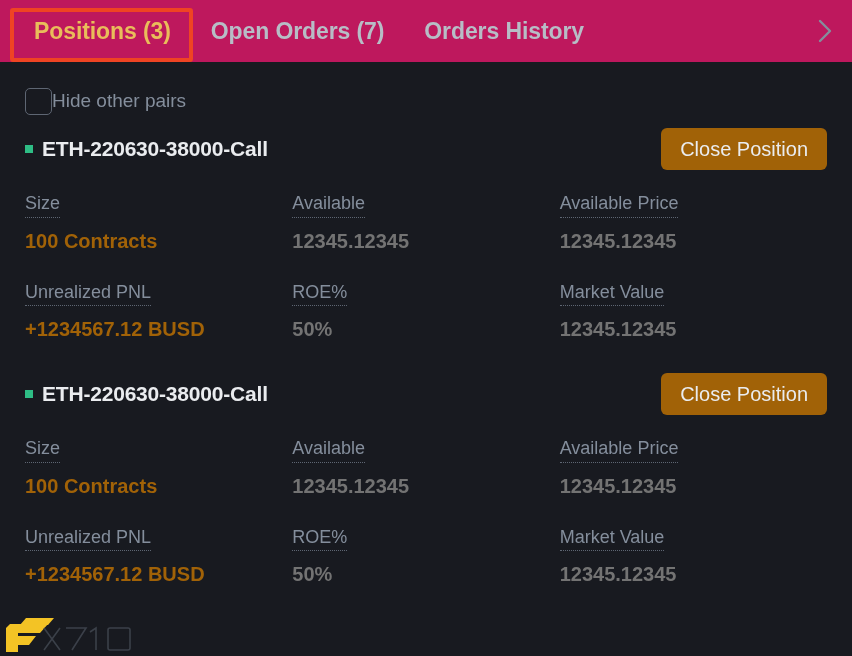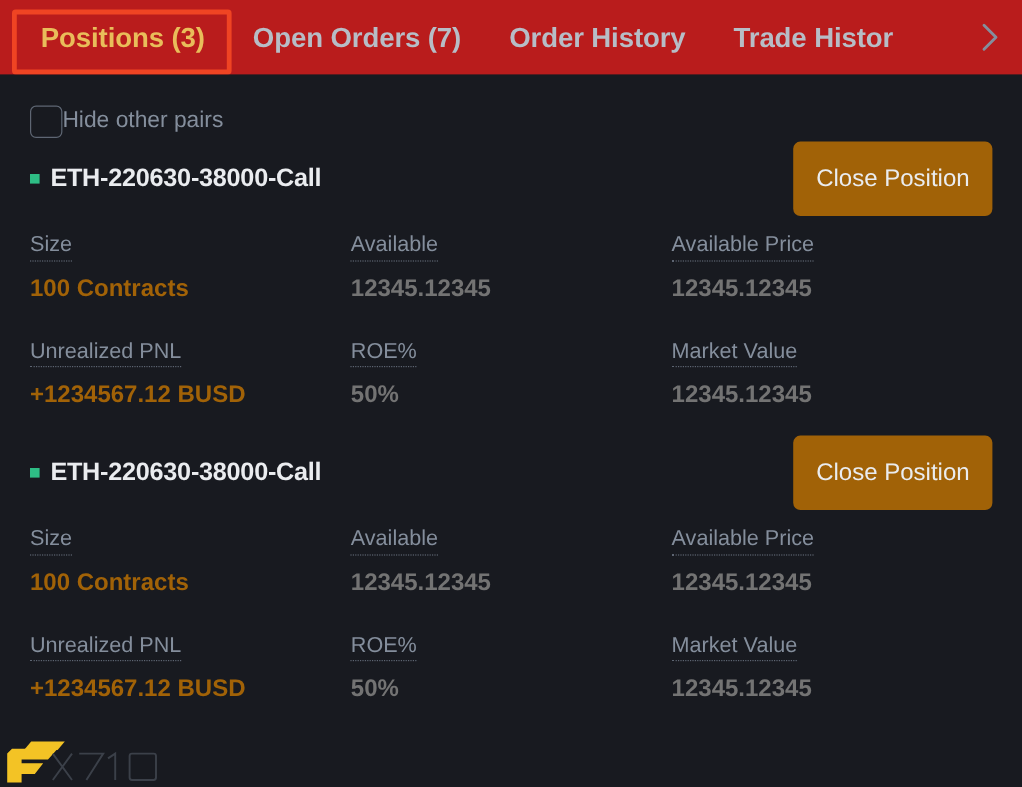--- a/index.html
+++ b/index.html
@@ -16,21 +16,21 @@
     position: relative;
     width: 852px;
     height: 656px;
     background: #181a20;
   }
 
   
   .tabbar {
     position: relative;
     height: 62px;
-    background: #b91c1c;
+    background: #be185d;
     display: flex;
     align-items: center;
     padding-left: 14px;
     overflow: hidden;
   }
 
   .tab {
     font-size: 23px;
     font-weight: 700;
     color: #b7bdc6;
@@ -89,20 +89,21 @@
     color: #848e9c;
     cursor: pointer;
   }
 
   
   .position {
     padding: 0 25px;
   }
   .position-header {
     display: flex;
+    align-items: center;
     justify-content: space-between;
     height: 62px;
   }
   .symbol-wrap {
     display: flex;
     align-items: center;
     gap: 9px;
   }
   .side-marker {
     width: 8px;
@@ -173,24 +174,21 @@
 <div id="app">
 
   <div class="tabbar">
     <div class="tab active">
       <span>Positions (3)</span>
     </div>
     <div class="tab">
       <span>Open Orders (7)</span>
     </div>
     <div class="tab">
-      <span>Order History</span>
-    </div>
-    <div class="tab">
-      <span>Trade Histor</span>
+      <span>Orders History</span>
     </div>
 
     <div class="tab-chevron">
       <svg width="22" height="26" viewBox="0 0 22 26" fill="none" aria-hidden="true">
         <path d="M6 3 L16 13 L6 23" stroke="#848e9c" stroke-width="2.4" stroke-linecap="round" stroke-linejoin="round"></path>
       </svg>
     </div>
 
     <div class="focus-box"></div>
   </div>

